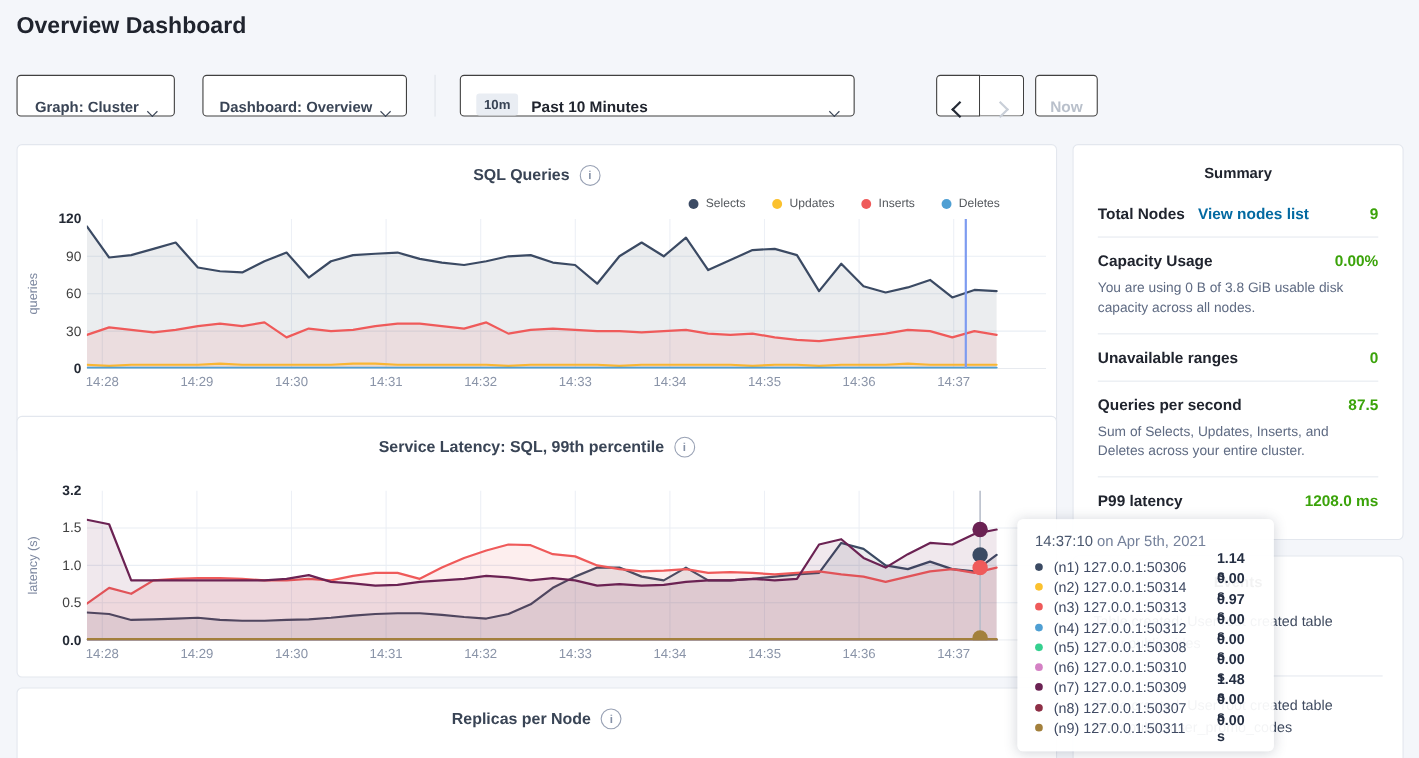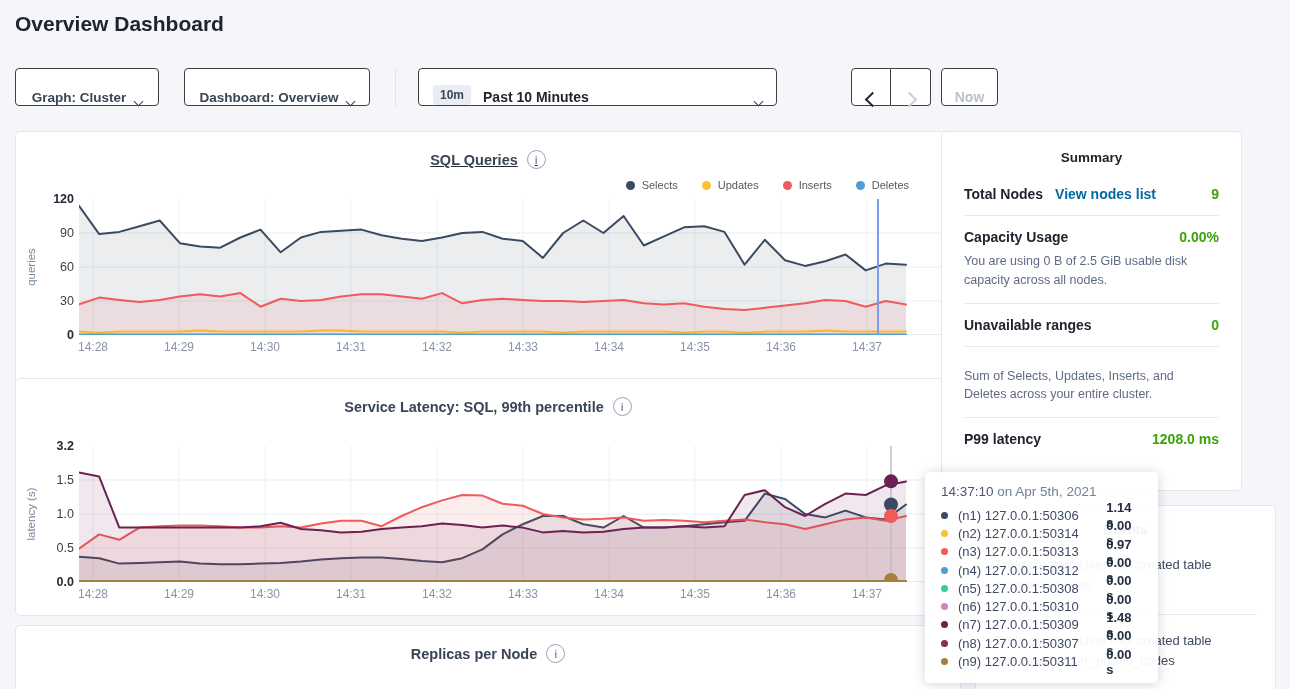--- a/index.html
+++ b/index.html
@@ -24,24 +24,24 @@
   .nav-btn{width:40px;}
   .btn-prev{left:836px;}
   .btn-next{left:876px;border-left:none;border-top-left-radius:0;border-bottom-left-radius:0;}
   .btn-prev{border-top-right-radius:0;border-bottom-right-radius:0;}
   .btn-now{left:926px;width:57px;font-size:14px;color:#b9c0cb;}
   .chev-left{width:9px;height:9px;border-left:2.4px solid #242a35;border-bottom:2.4px solid #242a35;transform:rotate(45deg);margin-left:3px;}
   .chev-right{width:9px;height:9px;border-right:2.4px solid #c9cfd8;border-bottom:2.4px solid #c9cfd8;transform:rotate(-45deg);margin-right:3px;}
 
   
   .panel{position:absolute;background:#fff;border:1px solid #e3e7ee;border-radius:5px;box-sizing:border-box;}
-  #chart1{left:15px;top:131px;width:946px;height:282px;text-decoration:underline;}
+  #chart1{left:15px;top:131px;width:946px;height:282px;}
   #chart2{left:15px;top:378px;width:946px;height:238px;}
   #chart3{left:15px;top:625px;width:946px;height:90px;}
-  #summary-panel{left:941px;top:131px;width:301px;height:360px;padding:18px 22px;overflow:hidden;}
+  #summary-panel{left:975px;top:131px;width:301px;height:360px;padding:18px 22px;overflow:hidden;}
   #events-panel{left:975px;top:505px;width:301px;height:230px;padding:16px 18px;overflow:hidden;}
 
   .chart-title-row{margin-top:18px;text-align:center;font-size:14.5px;font-weight:700;color:#394455;
     display:flex;align-items:center;justify-content:center;gap:9px;}
   .info-icon{display:inline-flex;width:17px;height:17px;border:1px solid #98a1b4;border-radius:50%;
     align-items:center;justify-content:center;font-size:10.5px;font-weight:600;color:#8490a6;cursor:pointer;}
 
   .legend{position:absolute;top:47px;right:51px;display:flex;gap:24px;}
   .legend-item{display:flex;align-items:center;gap:7px;font-size:11px;color:#55595e;}
   .legend-dot{width:9px;height:9px;border-radius:50%;}
@@ -260,29 +260,33 @@
       <span>Total Nodes</span>
       <a class="sum-link">View nodes list</a>
       <span class="sum-value">9</span>
     </div>
   </div>
   <div class="sum-row">
     <div class="sum-main">
       <span>Capacity Usage</span>
       <span class="sum-value">0.00%</span>
     </div>
-    <div class="sum-note">You are using 0 B of 2.5 GiB usable disk capacity across all nodes.</div>
+    <div class="sum-note">You are using 0 B of 3.8 GiB usable disk capacity across all nodes.</div>
   </div>
   <div class="sum-row">
     <div class="sum-main">
       <span>Unavailable ranges</span>
       <span class="sum-value">0</span>
     </div>
   </div>
   <div class="sum-row">
+    <div class="sum-main">
+      <span>Queries per second</span>
+      <span class="sum-value">87.5</span>
+    </div>
     <div class="sum-note">Sum of Selects, Updates, Inserts, and Deletes across your entire cluster.</div>
   </div>
   <div class="sum-row">
     <div class="sum-main">
       <span>P99 latency</span>
       <span class="sum-value">1208.0 ms</span>
     </div>
   </div>
 </div>
 

